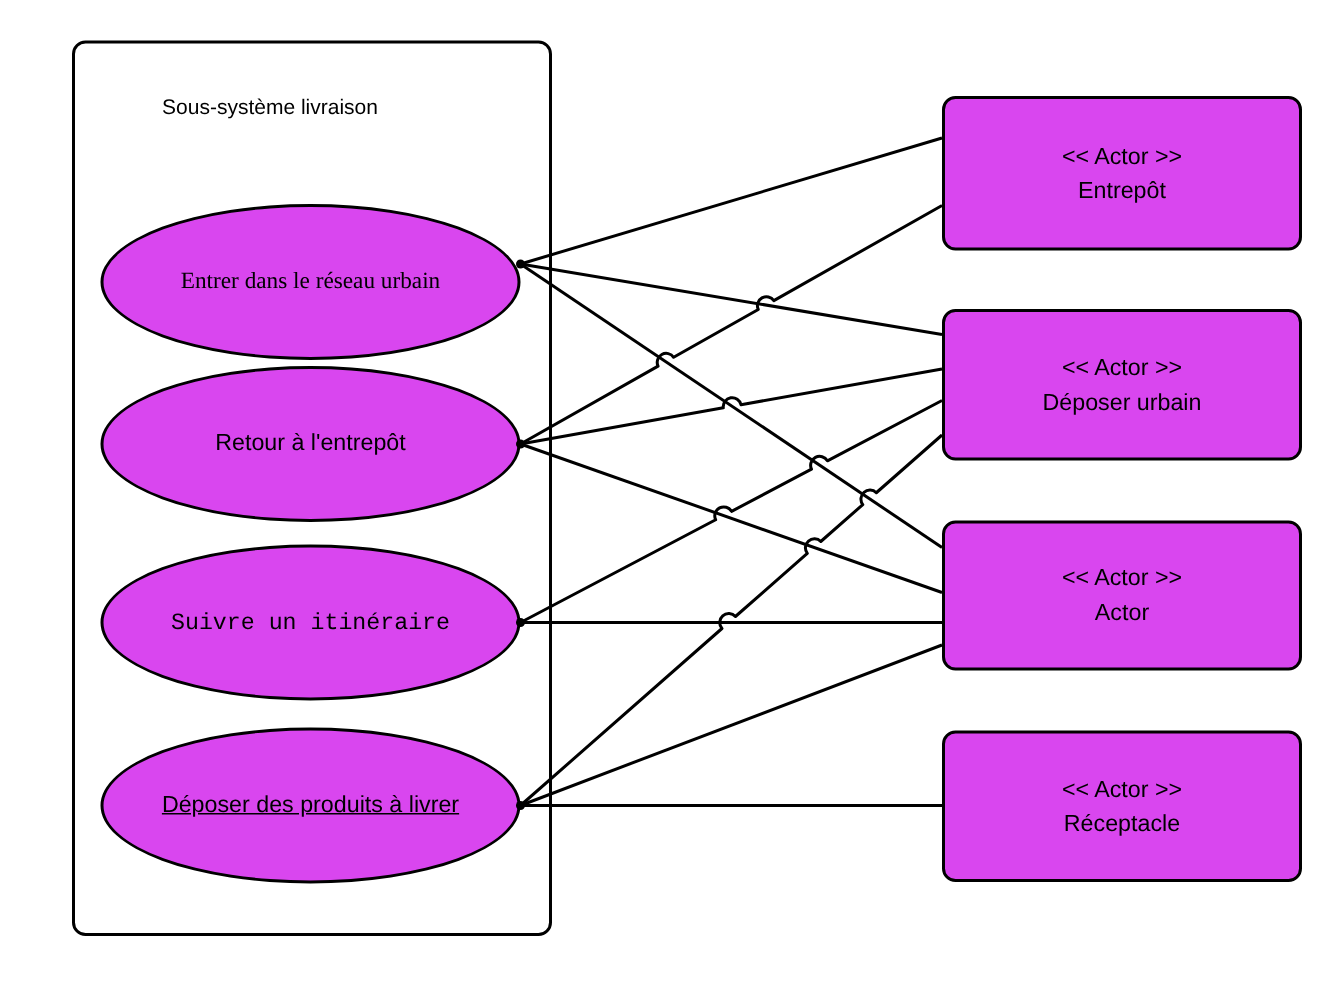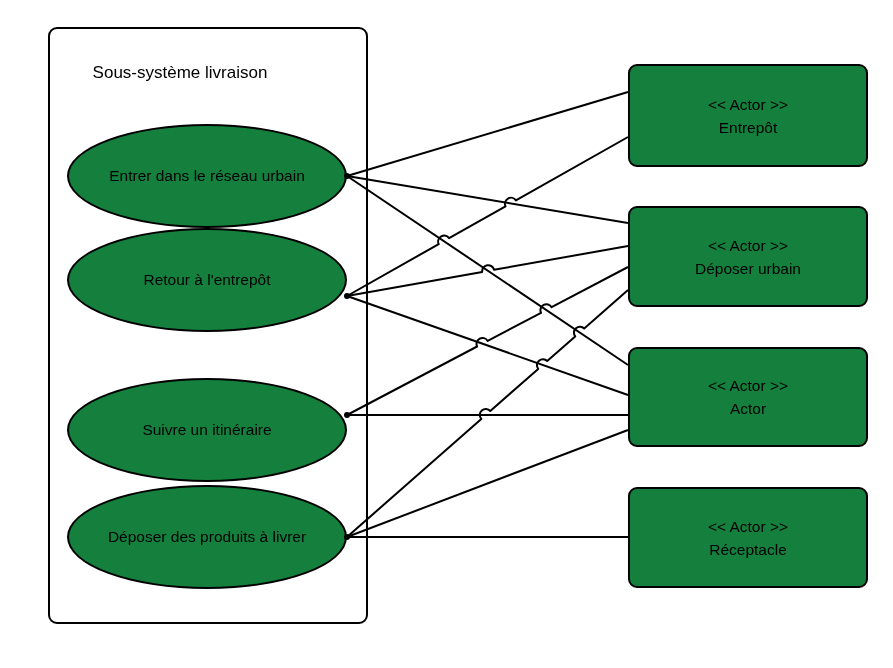--- a/index.html
+++ b/index.html
@@ -6,25 +6,25 @@
   .canvas {
     position:relative; width:893px; height:668px; background:#ffffff;
     font-family:"Liberation Sans", sans-serif; color:#000000; overflow:hidden;
   }
   .boundary {
     position:absolute; box-sizing:border-box;
     border:2px solid #000000; border-radius:9px; background:transparent;
   }
   .boundary-title {
     position:absolute; left:48px; top:63px; width:264px;
-    text-align:center; font-size:17px; white-space:nowrap;
+    text-align:center; font-size:14px; white-space:nowrap;
   }
   .node {
     position:absolute; box-sizing:border-box;
-    border:2px solid #000000; background:#15803d;
+    border:2px solid #000000; background:#d946ef;
     display:flex; align-items:center; justify-content:center;
     text-align:right; font-size:15.5px;
   }
   .usecase { border-radius:50%; white-space:nowrap; }
   .actor { border-radius:9px; flex-direction:column; line-height:23px; white-space:nowrap; }
   svg.edges {
     position:absolute; left:0; top:0; z-index:5; pointer-events:none;
   }
 </style>
 </head>
@@ -46,30 +46,30 @@
       <path d="M 347 537 L 628 537" fill="none" stroke="#000000" stroke-width="2" stroke-linejoin="round"></path>
       <circle cx="347" cy="176" r="3" fill="#000000"></circle>
       <circle cx="347" cy="296" r="3" fill="#000000"></circle>
       <circle cx="347" cy="415" r="3" fill="#000000"></circle>
       <circle cx="347" cy="537" r="3" fill="#000000"></circle>
     </svg>
 
   <div class="boundary" style="left: 48px; top: 27px; width: 320px; height: 597px;"></div>
   <div class="boundary-title">Sous-système livraison</div>
 
-  <div class="node usecase" style="left: 67px; top: 124px; width: 280px; height: 104px;">
+  <div class="node usecase" style="left: 67px; top: 136px; width: 280px; height: 104px; font-family: Liberation Serif, serif;">
     <span>Entrer dans le réseau urbain</span>
   </div>
-  <div class="node usecase" style="left: 67px; top: 228px; width: 280px; height: 104px;">
+  <div class="node usecase" style="left: 67px; top: 244px; width: 280px; height: 104px;">
     <span>Retour à l'entrepôt</span>
   </div>
-  <div class="node usecase" style="left: 67px; top: 378px; width: 280px; height: 104px;">
+  <div class="node usecase" style="left: 67px; top: 363px; width: 280px; height: 104px; font-family: Liberation Mono, monospace;">
     <span>Suivre un itinéraire</span>
   </div>
-  <div class="node usecase" style="left: 67px; top: 485px; width: 280px; height: 104px;">
+  <div class="node usecase" style="left: 67px; top: 485px; width: 280px; height: 104px; text-decoration: underline;">
     <span>Déposer des produits à livrer</span>
   </div>
 
   <div class="node actor" style="left: 628px; top: 64px; width: 240px; height: 103px;">
     <span>&lt;&lt; Actor &gt;&gt;</span>
     <span>Entrepôt</span>
   </div>
   <div class="node actor" style="left: 628px; top: 206px; width: 240px; height: 101px;">
     <span>&lt;&lt; Actor &gt;&gt;</span>
     <span>Déposer urbain</span>

